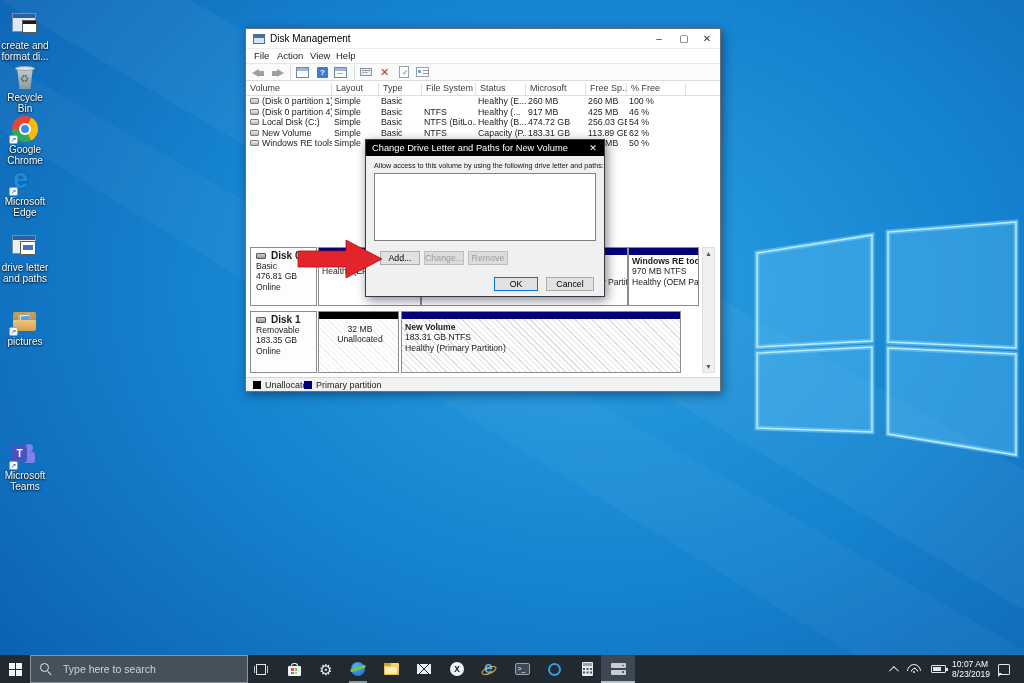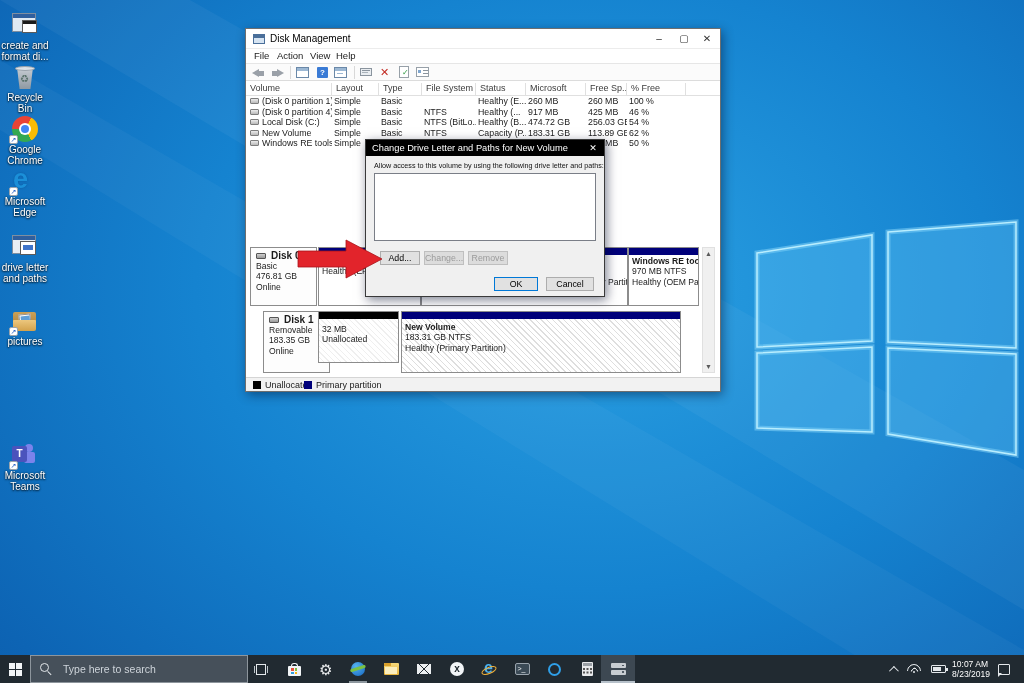--- a/index.html
+++ b/index.html
@@ -334,28 +334,28 @@
         <div class="pbar" style="background:#00007a;"></div>
         <div class="ptxt">
           <div style="font-weight:bold;">Windows RE tools</div>
           <div>970 MB NTFS</div>
           <div>Healthy (OEM Partitio</div>
         </div>
       </div>
     </div>
 
     <div>
-      <div class="dpanel" style="left:4px;top:282px;width:67px;height:62px;margin-left:13px;">
+      <div class="dpanel" style="left:4px;top:282px;width:67px;height:62px;">
         <div class="abs" style="left:5px;top:5px;width:10px;height:6px;border:1px solid #555;background:linear-gradient(#cfcfcf,#9a9a9a);border-radius:1px;"></div>
         <div class="dname" style="padding-left:15px;">Disk 1</div>
         <div>Removable</div>
         <div>183.35 GB</div>
         <div>Online</div>
       </div>
-      <div class="part hatch-lite" style="left:72px;top:282px;width:81px;height:52px;">
+      <div class="part hatch-lite" style="left:72px;top:282px;width:81px;height:62px;text-align:center;">
         <div class="pbar" style="background:#000;"></div>
         <div class="ptxt" style="top:12px;">
           <div>32 MB</div>
           <div>Unallocated</div>
         </div>
       </div>
       <div class="part hatch" style="left:155px;top:282px;width:280px;height:62px;">
         <div class="pbar" style="background:#00007a;"></div>
         <div class="ptxt" style="top:10px;">
           <div style="font-weight:bold;">New Volume</div>

